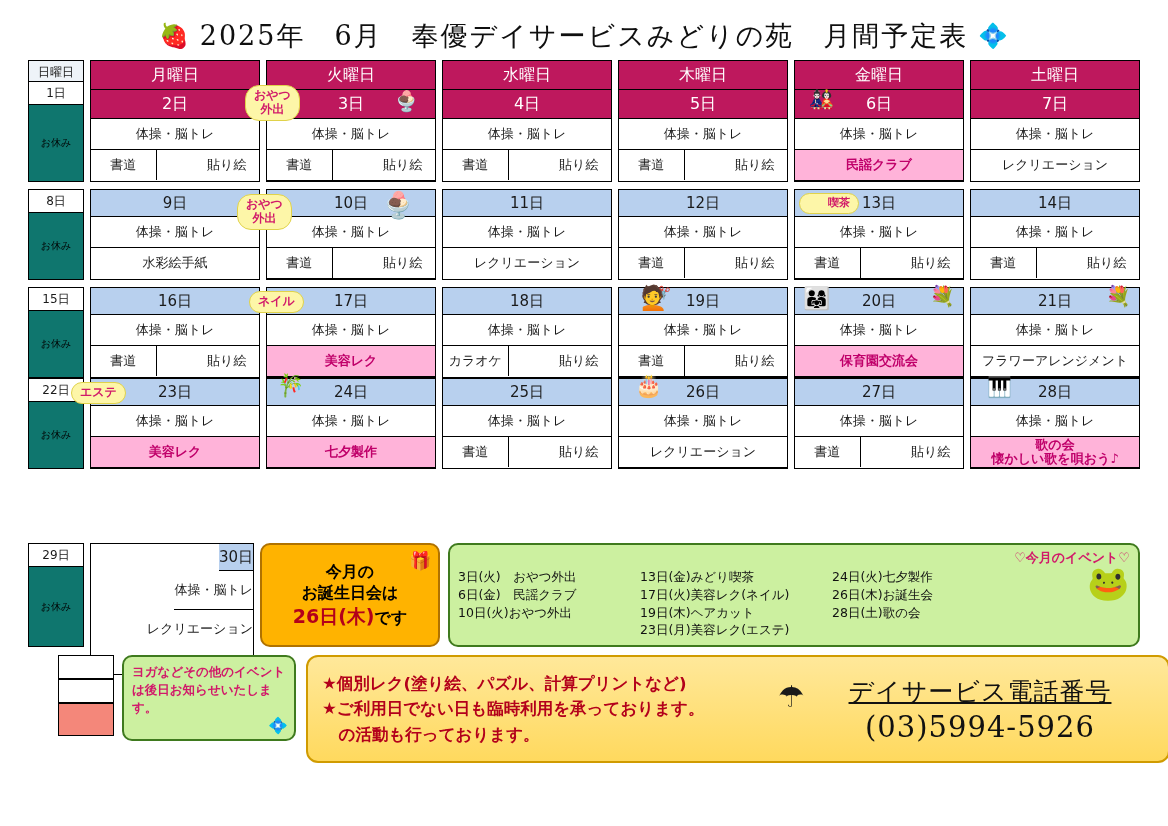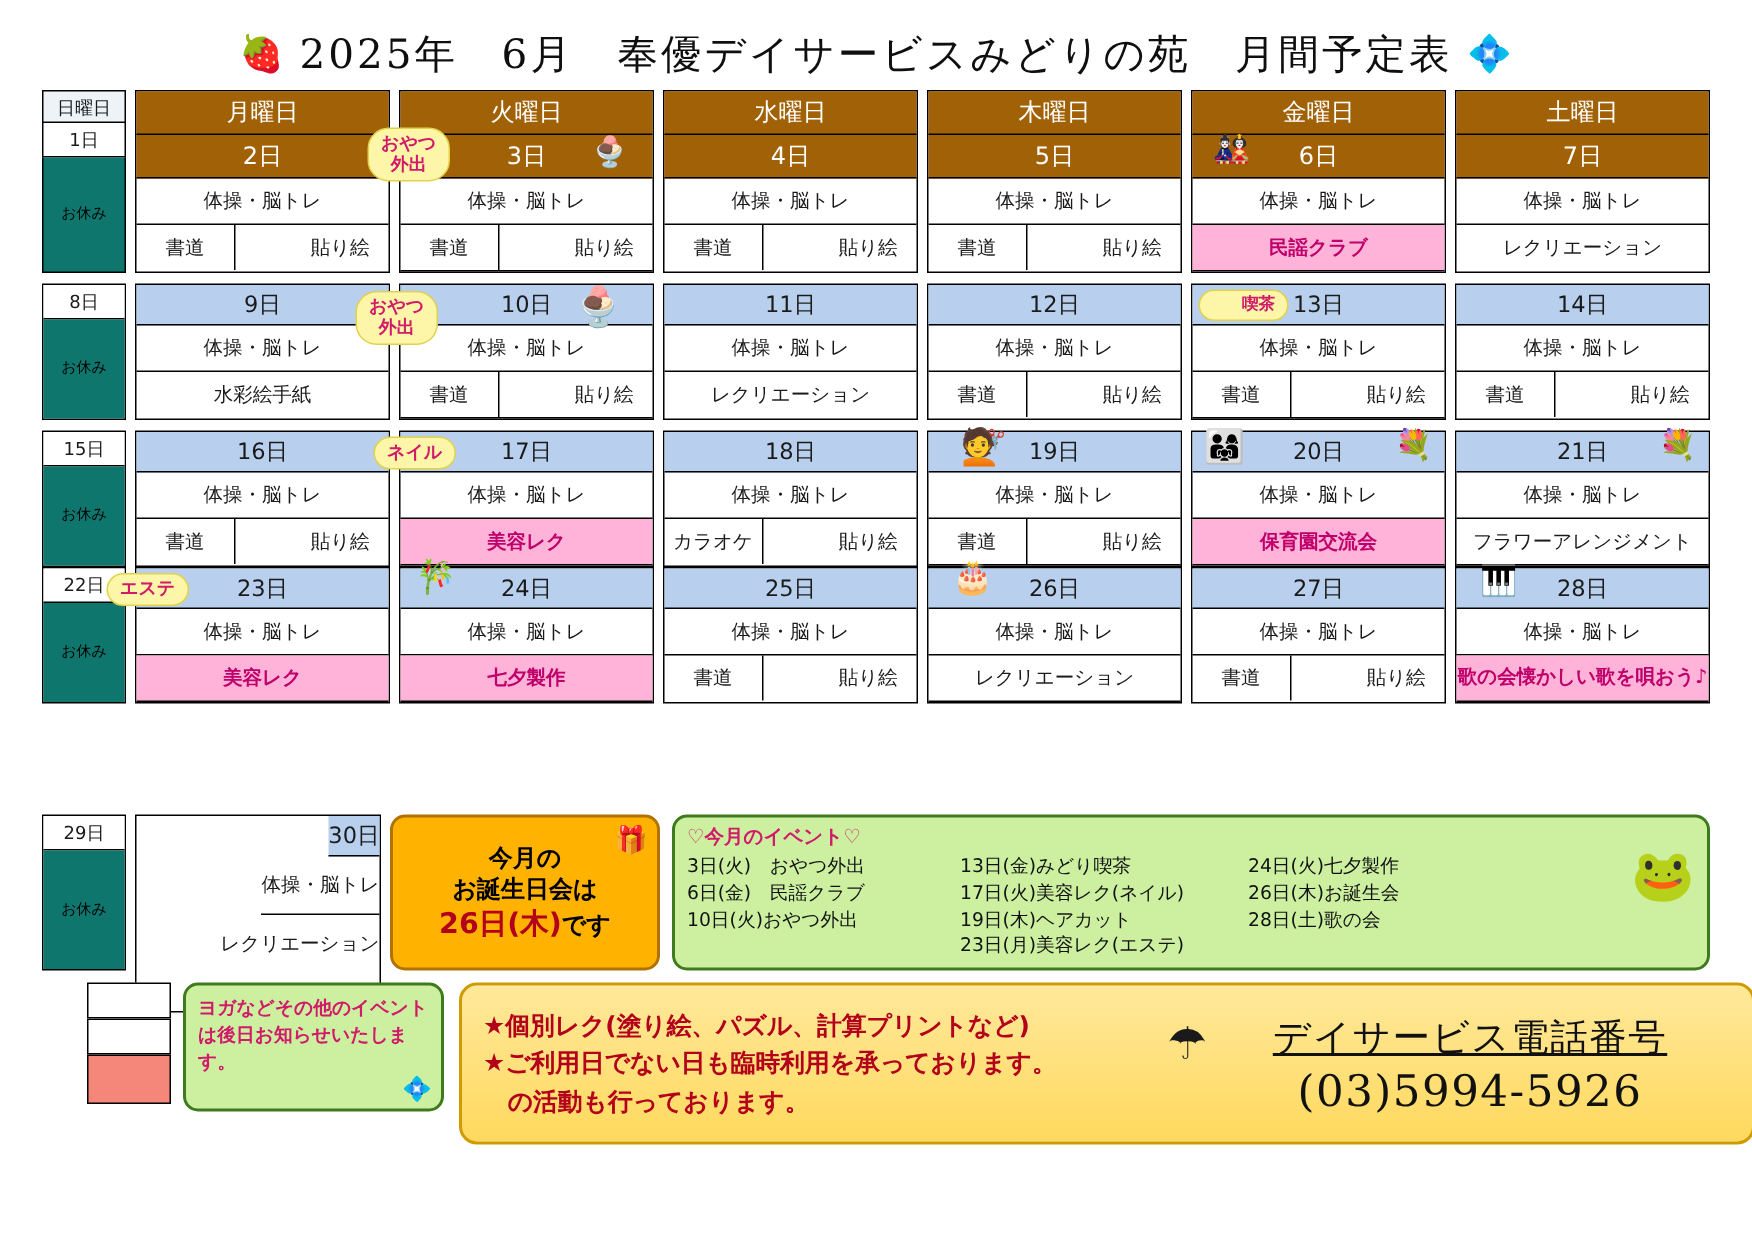--- a/index.html
+++ b/index.html
@@ -44,21 +44,21 @@
   }
   .cell{
     flex:1;margin-right:6px;border:1px solid #000;box-sizing:border-box;
     background:#fff;display:flex;flex-direction:column;position:relative;
   }
   .cell:last-child{margin-right:0;}
   .cell .date{
     height:26px;line-height:26px;text-align:center;font-size:15px;
     background:#b8d0ee;border-bottom:1px solid #000;position:relative;
   }
-  .hdr .date{background:#a16207;color:#fff;font-size:16px;height:28px;line-height:28px;}
+  .hdr .date{background:#be185d;color:#fff;font-size:16px;height:28px;line-height:28px;}
   .cell .r{
     height:30px;display:flex;align-items:center;justify-content:center;
     font-size:13px;border-bottom:1px solid #000;
   }
   .cell .r:last-child{border-bottom:none;}
   .cell .r.split{padding:0;gap:38px;}
   .cell .r.split span{
     flex:1;display:flex;align-items:center;justify-content:center;height:100%;
   }
   .cell .r.split span:first-child{border-right:1px solid #000;}
@@ -82,21 +82,21 @@
     display:flex;flex-direction:column;align-items:center;justify-content:center;
     color:#000;font-weight:bold;font-size:16px;line-height:1.35;position:relative;
     height:104px;box-sizing:border-box;text-align:center;
   }
   .birthday .big{font-size:19px;color:#b3001b;}
   .events{
     flex:1;background:#ccf0a0;border:2px solid #3f7a1e;border-radius:10px;
     position:relative;height:104px;box-sizing:border-box;padding:4px 8px;
     overflow:hidden;
   }
-  .events .etitle{color:#d11a6a;font-weight:bold;font-size:13px;}
+  .events .etitle{color:#d11a6a;font-weight:bold;font-size:13px;text-align:right;}
   .ecols{display:flex;gap:14px;margin-top:1px;}
   .ecol{font-size:12.5px;line-height:1.42;color:#111;}
   .ecol.c1{width:168px;}
   .ecol.c2{width:178px;}
   .ecol.c3{width:150px;}
   
   .footer{position:absolute;left:28px;top:655px;width:1112px;display:flex;margin-left:30px;}
   .fstack{width:56px;flex:0 0 56px;margin-right:8px;}
   .fstack div{height:24px;border:1px solid #000;box-sizing:border-box;background:#fff;}
   .fstack div.red{background:#f4877a;height:33px;}
@@ -346,21 +346,21 @@
       <div class="date">27日</div>
       <div class="r">体操・脳トレ</div>
       <div class="r split">
         <span>書道</span>
         <span>貼り絵</span>
       </div>
     </div>
     <div class="cell">
       <div class="date">28日</div>
       <div class="r">体操・脳トレ</div>
-      <div class="r pink2" style="flex-direction:row;">
+      <div class="r pink2" style="flex-direction:column;">
         <span>歌の会</span>
         <span>懐かしい歌を唄おう♪</span>
       </div>
       <div class="emoji" style="left:16px;top:-2px;font-size:20px;">🎹</div>
     </div>
   </div>
 </div>
 
 <div class="bottom">
   <div class="sunbox" style="height:104px;">

